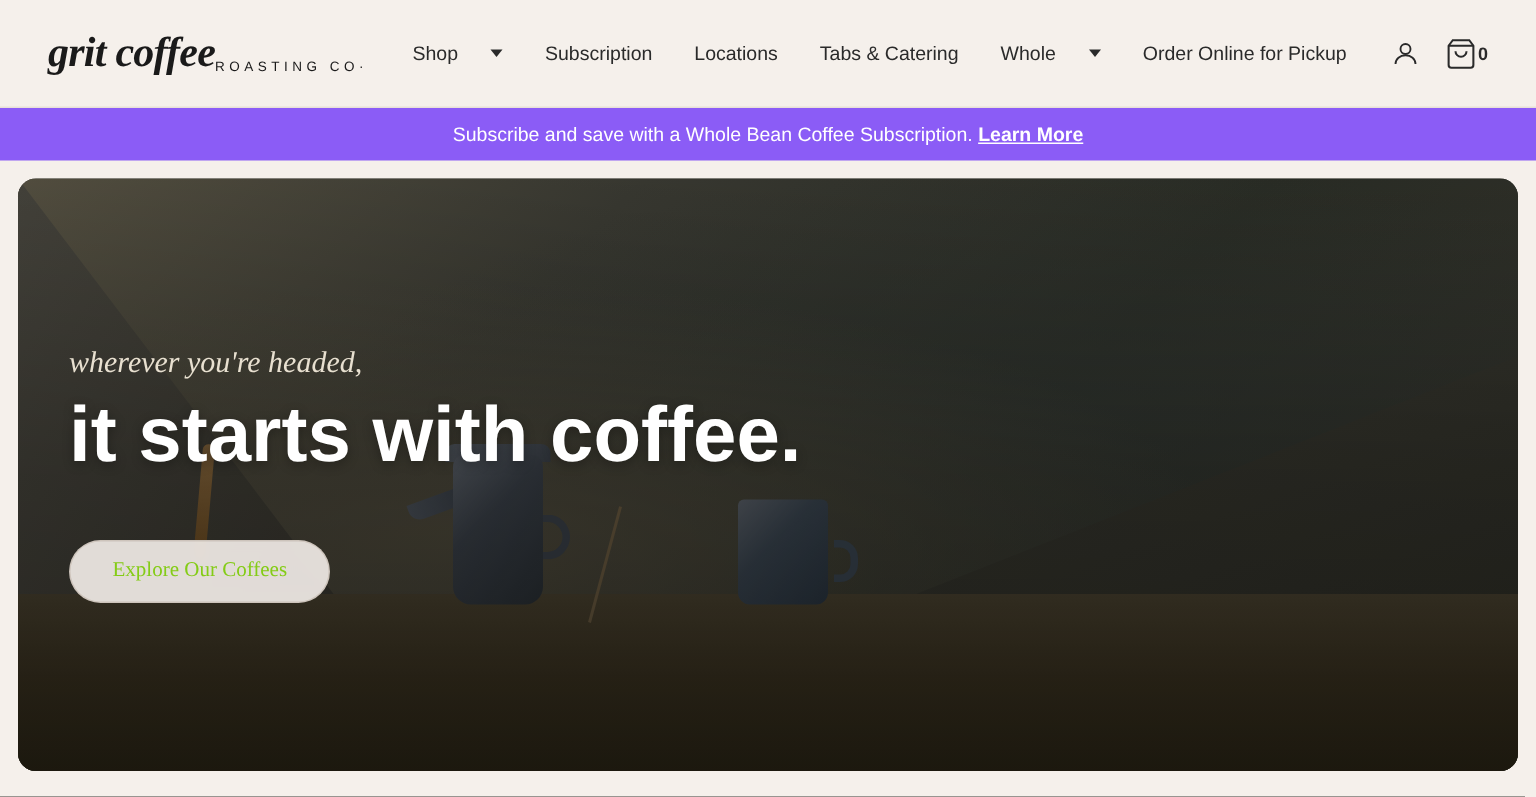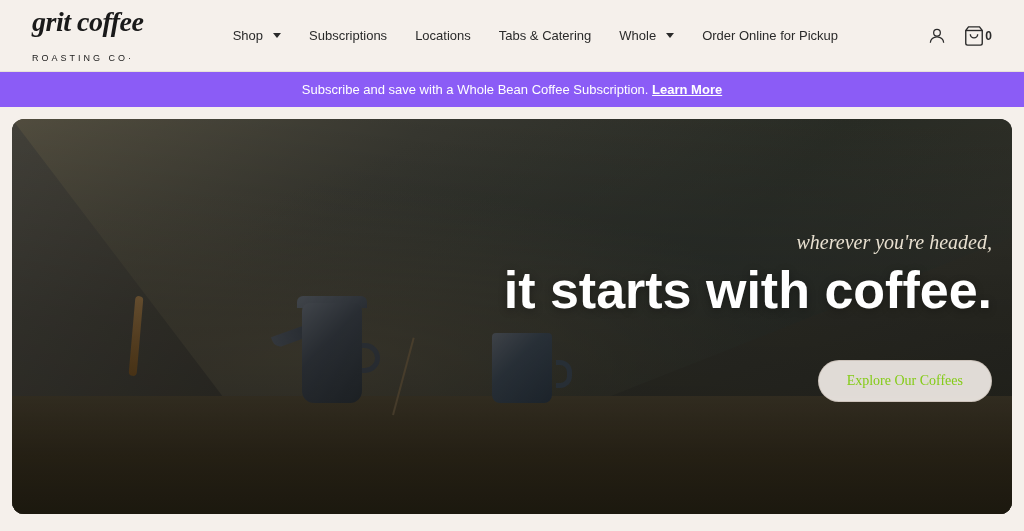--- a/index.html
+++ b/index.html
@@ -18,21 +18,21 @@
       padding: 0 32px;
       height: 72px;
       display: flex;
       align-items: center;
       justify-content: space-between;
       border-bottom: 1px solid #e8e0d8;
     }
 
     .logo-area {
       display: flex;
-      flex-direction: column;
+      flex-direction: row;
       line-height: 1;
     }
 
     .logo-main {
       font-family: Georgia, serif;
       font-size: 28px;
       font-weight: 900;
       color: #1a1a1a;
       letter-spacing: -0.5px;
       font-style: italic;
@@ -53,21 +53,21 @@
       gap: 28px;
     }
 
     .nav-item {
       font-family: Arial, sans-serif;
       font-size: 13px;
       color: #2a2a2a;
       cursor: pointer;
       display: flex;
       align-items: center;
-      gap: 8px;
+      gap: 20px;
       text-decoration: none;
       white-space: nowrap;
     }
 
     .chevron-down {
       width: 0;
       height: 0;
       border-left: 4px solid transparent;
       border-right: 4px solid transparent;
       border-top: 5px solid #2a2a2a;
@@ -283,24 +283,24 @@
       inset: 0;
       background: linear-gradient(to bottom, rgba(0,0,0,0.1) 0%, rgba(0,0,0,0.3) 50%, rgba(0,0,0,0.4) 100%);
     }
 
     
     .hero-content {
       position: absolute;
       inset: 0;
       display: flex;
       flex-direction: column;
-      align-items: flex-end;
+      align-items: flex-start;
       justify-content: center;
       text-align: center;
-      padding: 20px;
+      padding: 34px;
     }
 
     .hero-subtitle {
       font-family: Georgia, serif;
       font-size: 20px;
       color: #e8e0d0;
       font-style: italic;
       margin-bottom: 8px;
       font-weight: 400;
     }
@@ -354,21 +354,21 @@
     <span class="logo-main">grit coffee</span>
     <span class="logo-sub">ROASTING CO·</span>
   </div>
 
   <nav class="nav">
     <a class="nav-item">
       <span>Shop</span>
       <span class="chevron-down"></span>
     </a>
     <a class="nav-item">
-      <span>Subscriptions</span>
+      <span>Subscription</span>
     </a>
     <a class="nav-item">
       <span>Locations</span>
     </a>
     <a class="nav-item">
       <span>Tabs &amp; Catering</span>
     </a>
     <a class="nav-item">
       <span>Whole</span>
       <span class="chevron-down"></span>

